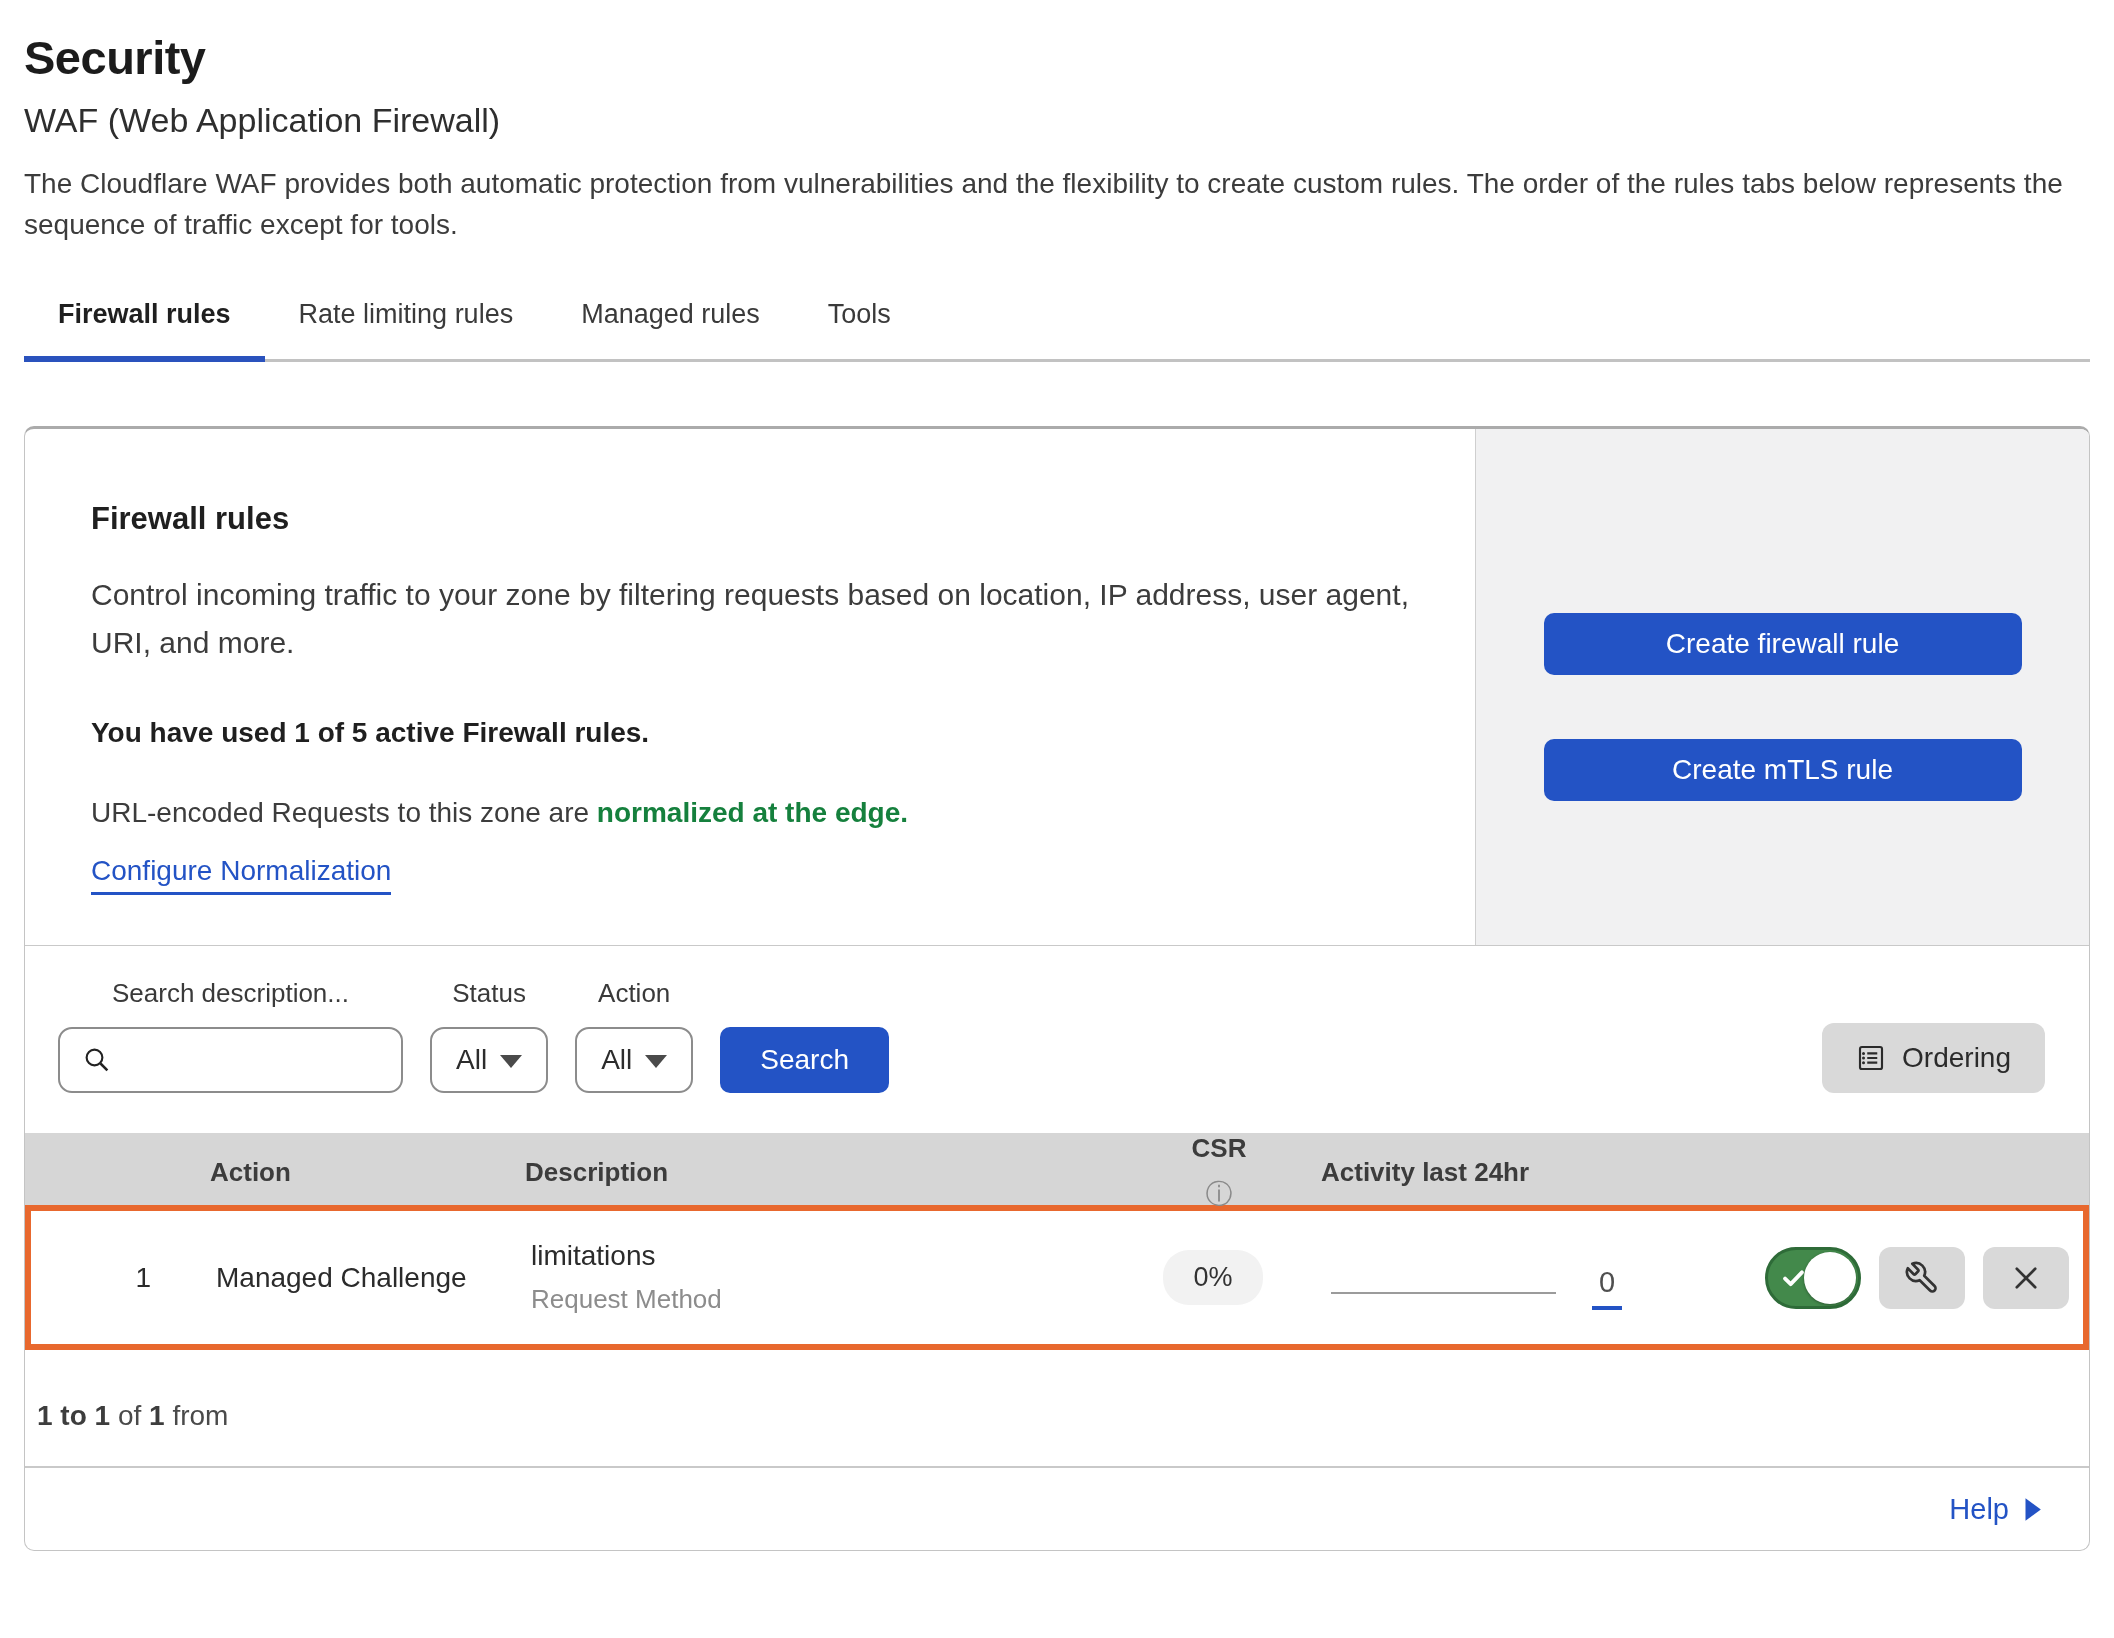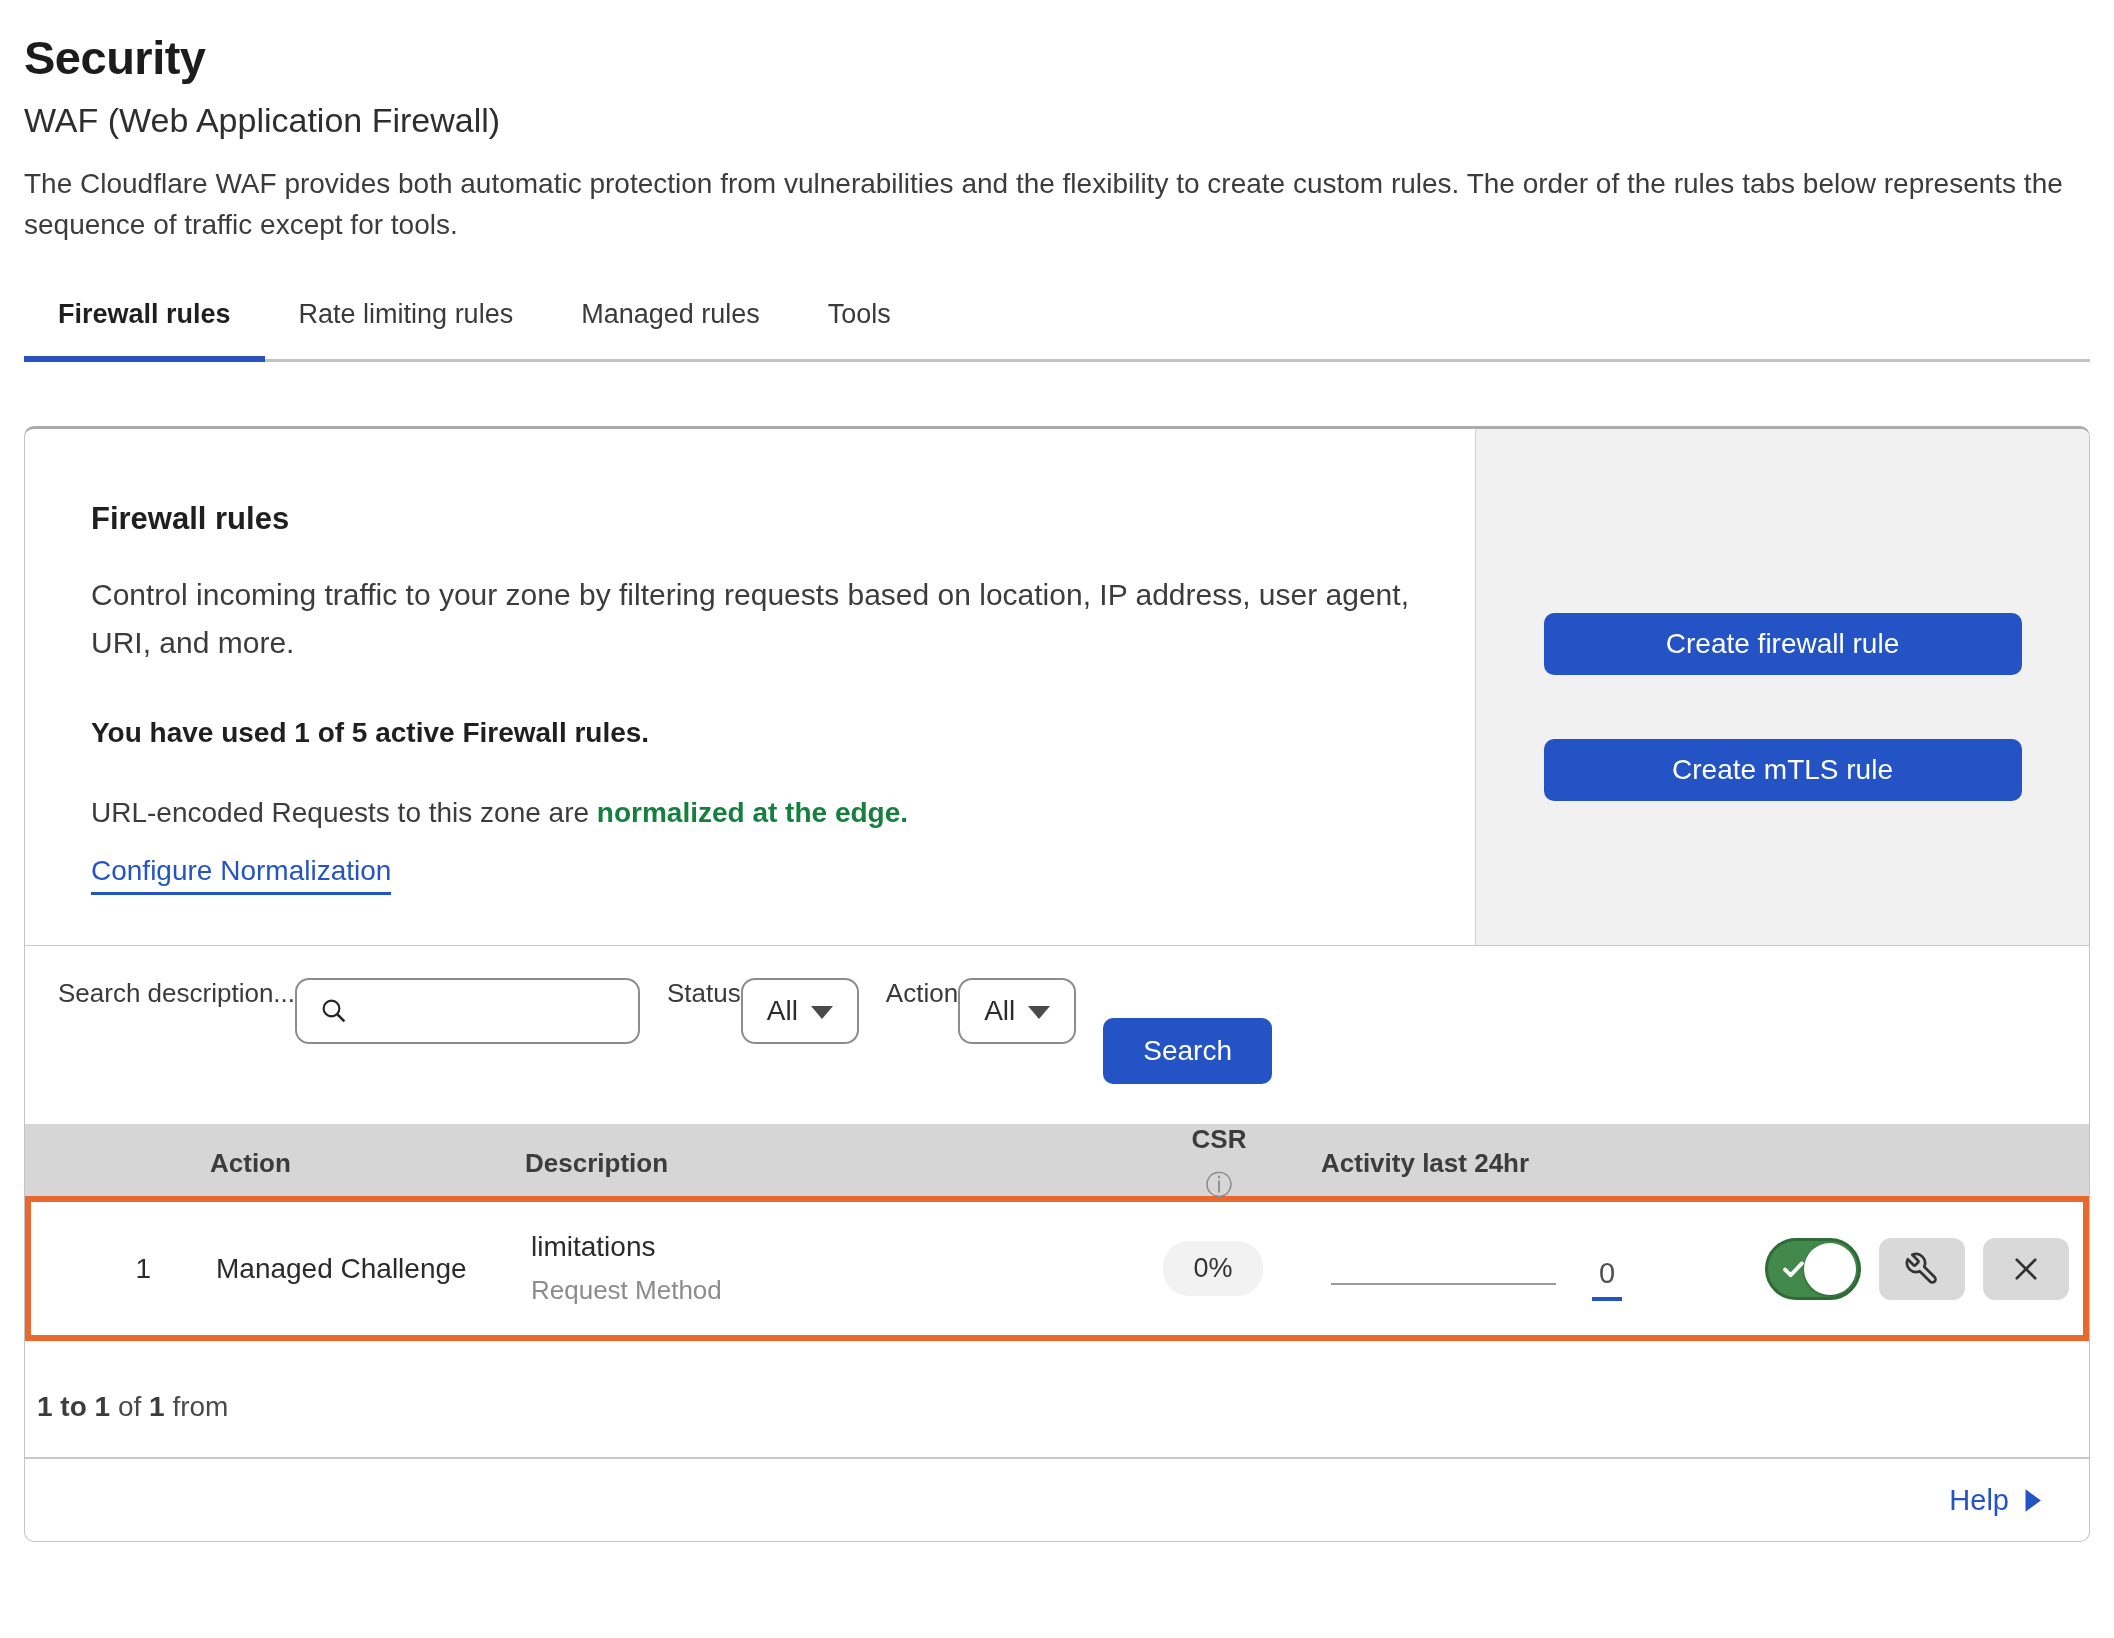--- a/index.html
+++ b/index.html
@@ -33,21 +33,21 @@
   .url-note { font-size: 28px; margin: 48px 0 0; color: #3c3c3c; }
   .url-note .bold-part { font-weight: bold; color: #15803d; }
   .config-link { display: inline-block; font-size: 28px; color: #2353c5; margin-top: 26px; border-bottom: 3px solid #2353c5; padding-bottom: 5px; text-decoration: none; cursor: pointer; }
 
   .card-top-right { width: 614px; background: #f1f1f2; border-left: 1px solid #cfcfcf; display: flex; flex-direction: column; align-items: center; justify-content: center; gap: 24px; }
   .btn-primary { background: #2353c5; color: #fff; border: none; border-radius: 10px; font-size: 28px; font-family: inherit; cursor: pointer; margin-top: 40px; }
   .panel-btn { width: 478px; height: 62px; }
 
   
   .filter-row { display: flex; align-items: flex-start; padding: 32px 44px 40px 33px; }
-  .filter-group { display: flex; flex-direction: row; margin-right: 27px; }
+  .filter-group { display: flex; flex-direction: column; margin-right: 27px; align-items: center; }
   .filter-label { font-size: 26px; color: #3a3a3a; margin-bottom: 18px; white-space: nowrap; }
   .search-box { width: 345px; height: 66px; border: 2px solid #8c8c8c; border-radius: 14px; display: flex; align-items: center; padding: 0 16px 0 22px; background: #fff; }
   .search-box input { border: none; outline: none; flex: 1; min-width: 0; font-size: 26px; margin-left: 14px; font-family: inherit; background: transparent; }
   .select-box { height: 66px; border: 2px solid #8c8c8c; border-radius: 14px; display: flex; align-items: center; gap: 13px; font-size: 28px; color: #2c2c2c; padding: 0 24px; background: #fff; cursor: pointer; }
   .caret-down { width: 0; height: 0; border-left: 11px solid transparent; border-right: 11px solid transparent; border-top: 13px solid #4a4a4a; margin-top: 3px; }
   .search-btn { height: 66px; padding: 0 40px; align-self: flex-end; }
   .ordering-btn { margin-left: auto; align-self: flex-end; height: 70px; background: #d9d9d9; border: none; border-radius: 12px; font-size: 28px; color: #2b2b2b; display: flex; align-items: center; gap: 16px; padding: 0 34px; font-family: inherit; cursor: pointer; }
 
   
   .grid-cols { display: grid; grid-template-columns: 140px 330px 1fr 180px 450px 330px; align-items: center; }
@@ -135,20 +135,30 @@
         </div>
       </div>
       <div class="filter-group">
         <div class="filter-label">Action</div>
         <div class="select-box">
           <span>All</span>
           <span class="caret-down"></span>
         </div>
       </div>
       <button class="btn-primary search-btn">Search</button>
+      <button class="ordering-btn">
+        <span style="display:flex;">
+          <svg width="30" height="30" viewBox="0 0 24 24" fill="none" stroke="#2b2b2b" stroke-width="1.7">
+            <rect x="3.2" y="3.2" width="17.6" height="17.6" rx="1.5"></rect>
+            <path d="M9 8.3h8M9 12h8M9 15.7h8"></path>
+            <path d="M6 8.3h.01M6 12h.01M6 15.7h.01" stroke-width="2.4" stroke-linecap="round"></path>
+          </svg>
+        </span>
+        <span>Ordering</span>
+      </button>
     </div>
 
     <div class="thead grid-cols">
       <div></div>
       <div class="th-action">Action</div>
       <div class="th-desc">Description</div>
       <div class="th-csr">
         <span>CSR</span>
         <span class="info-glyph">ⓘ</span>
       </div>

